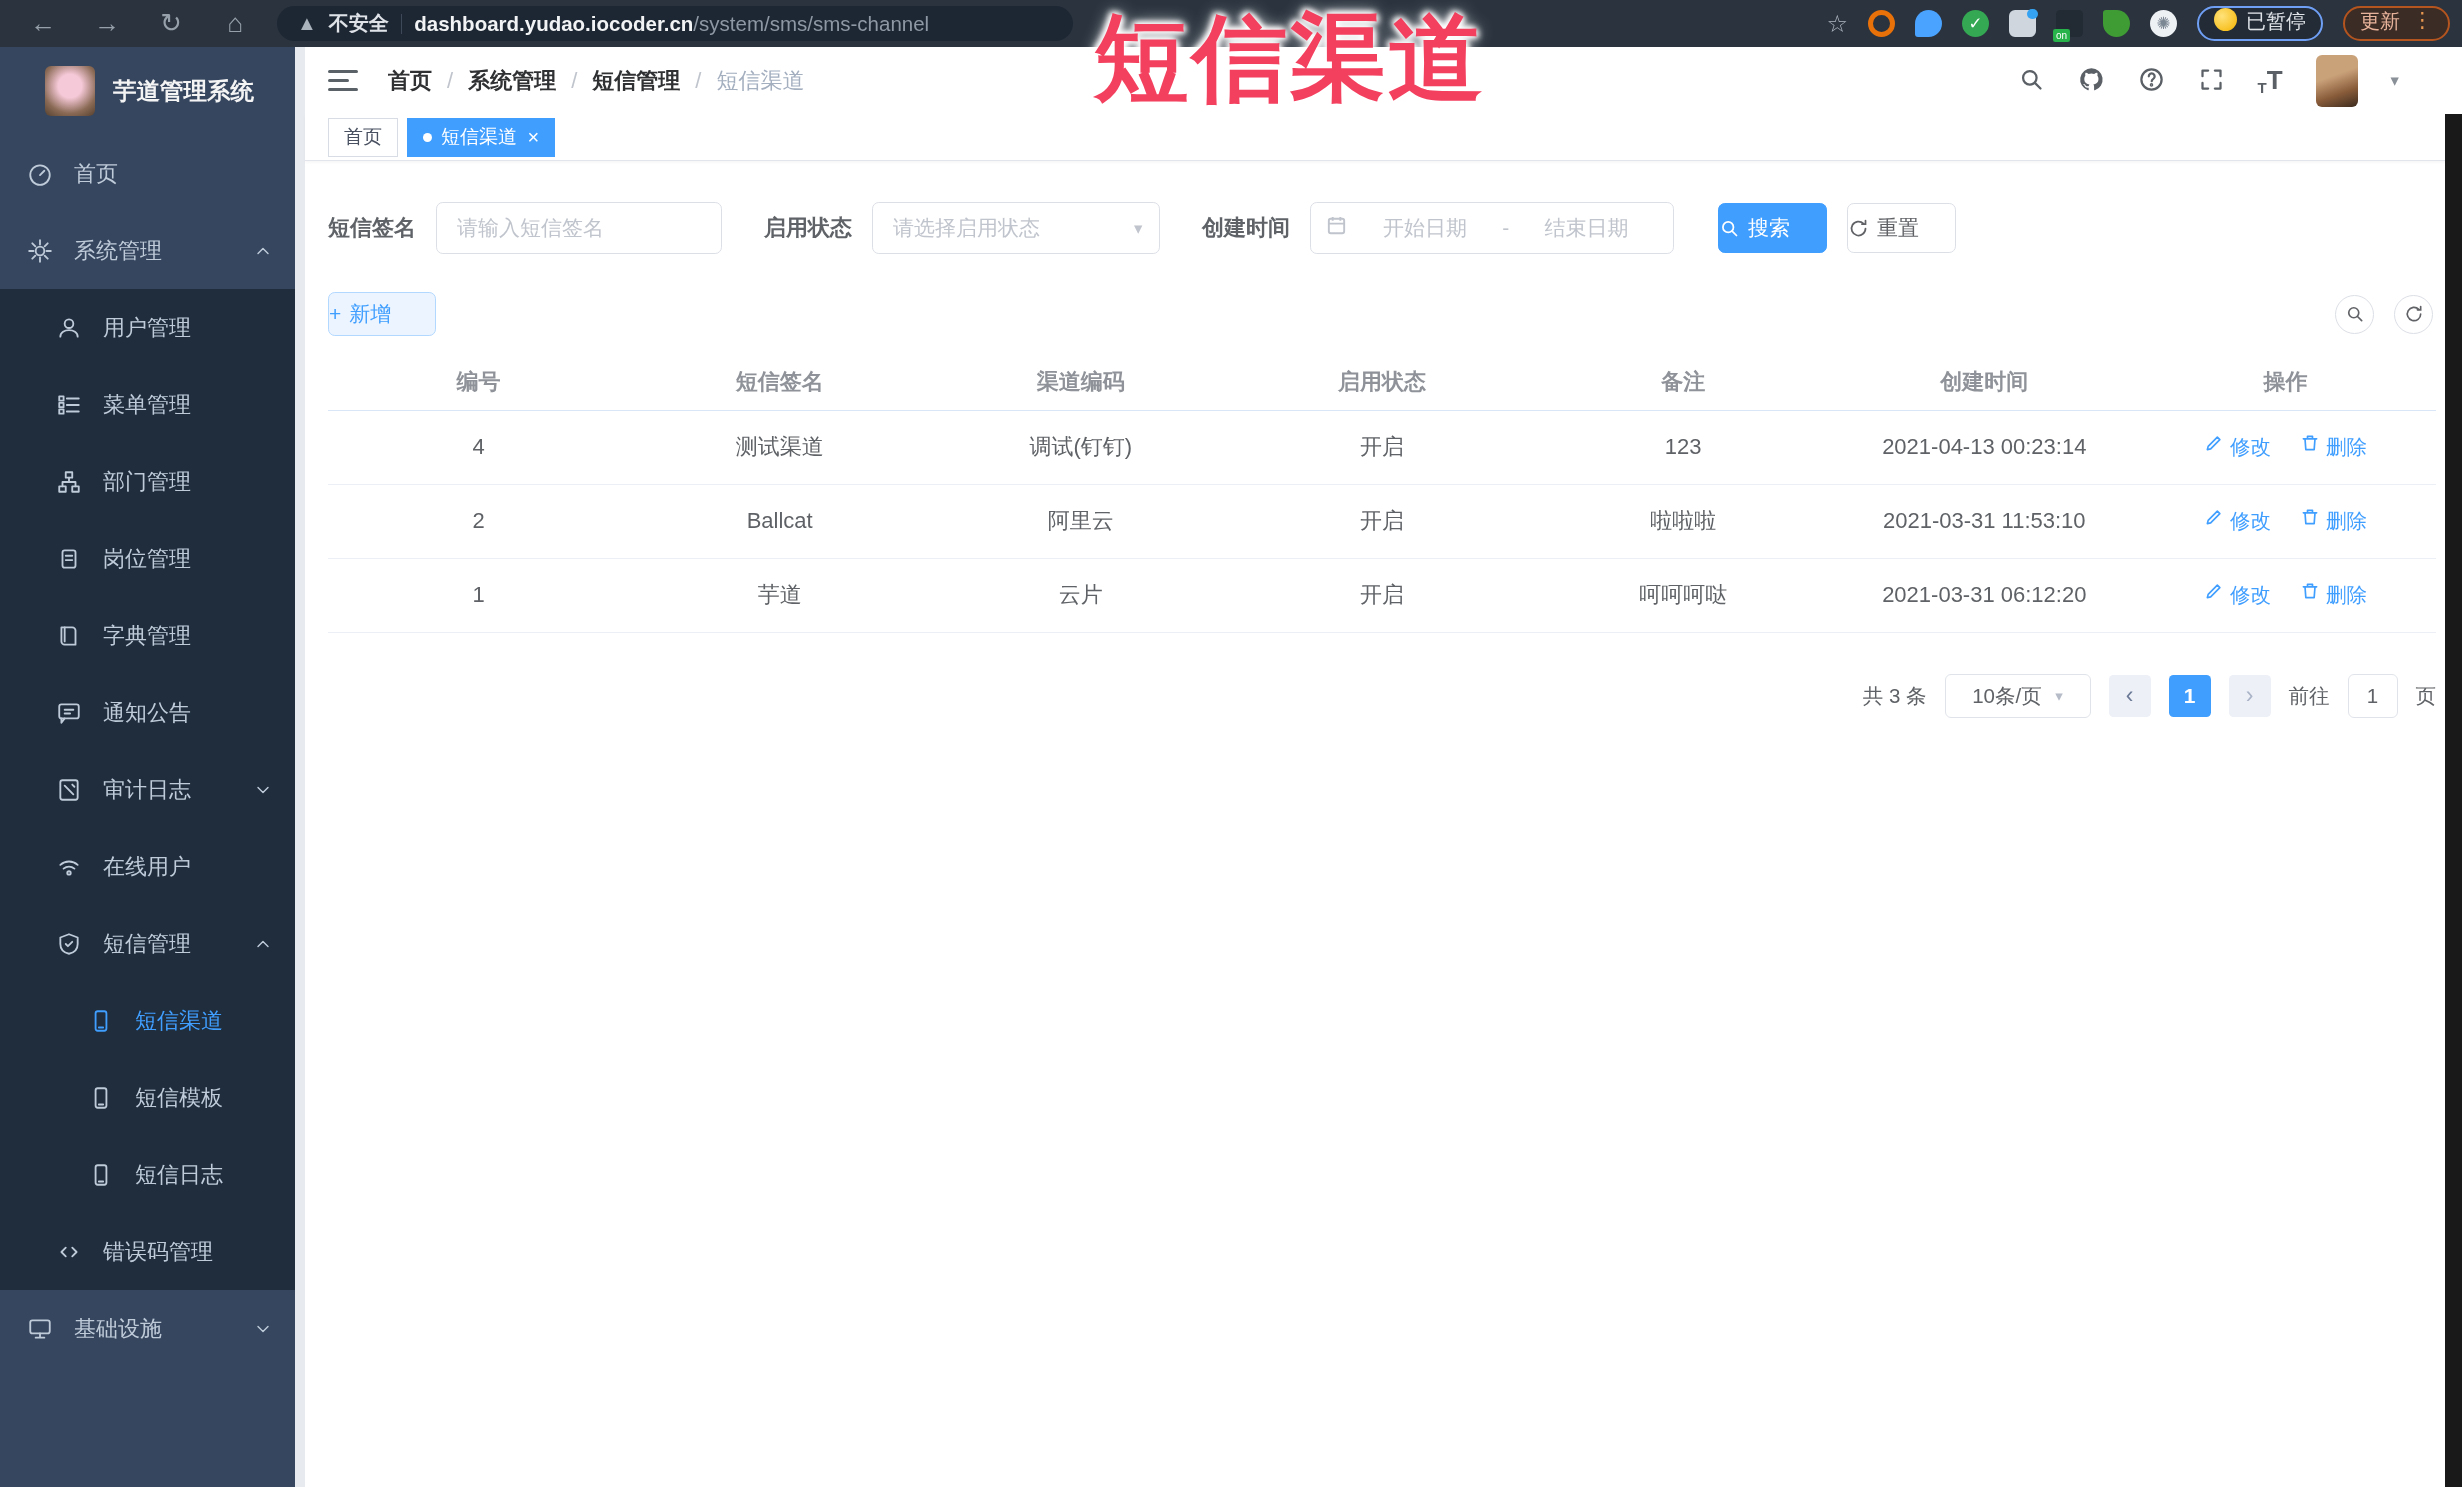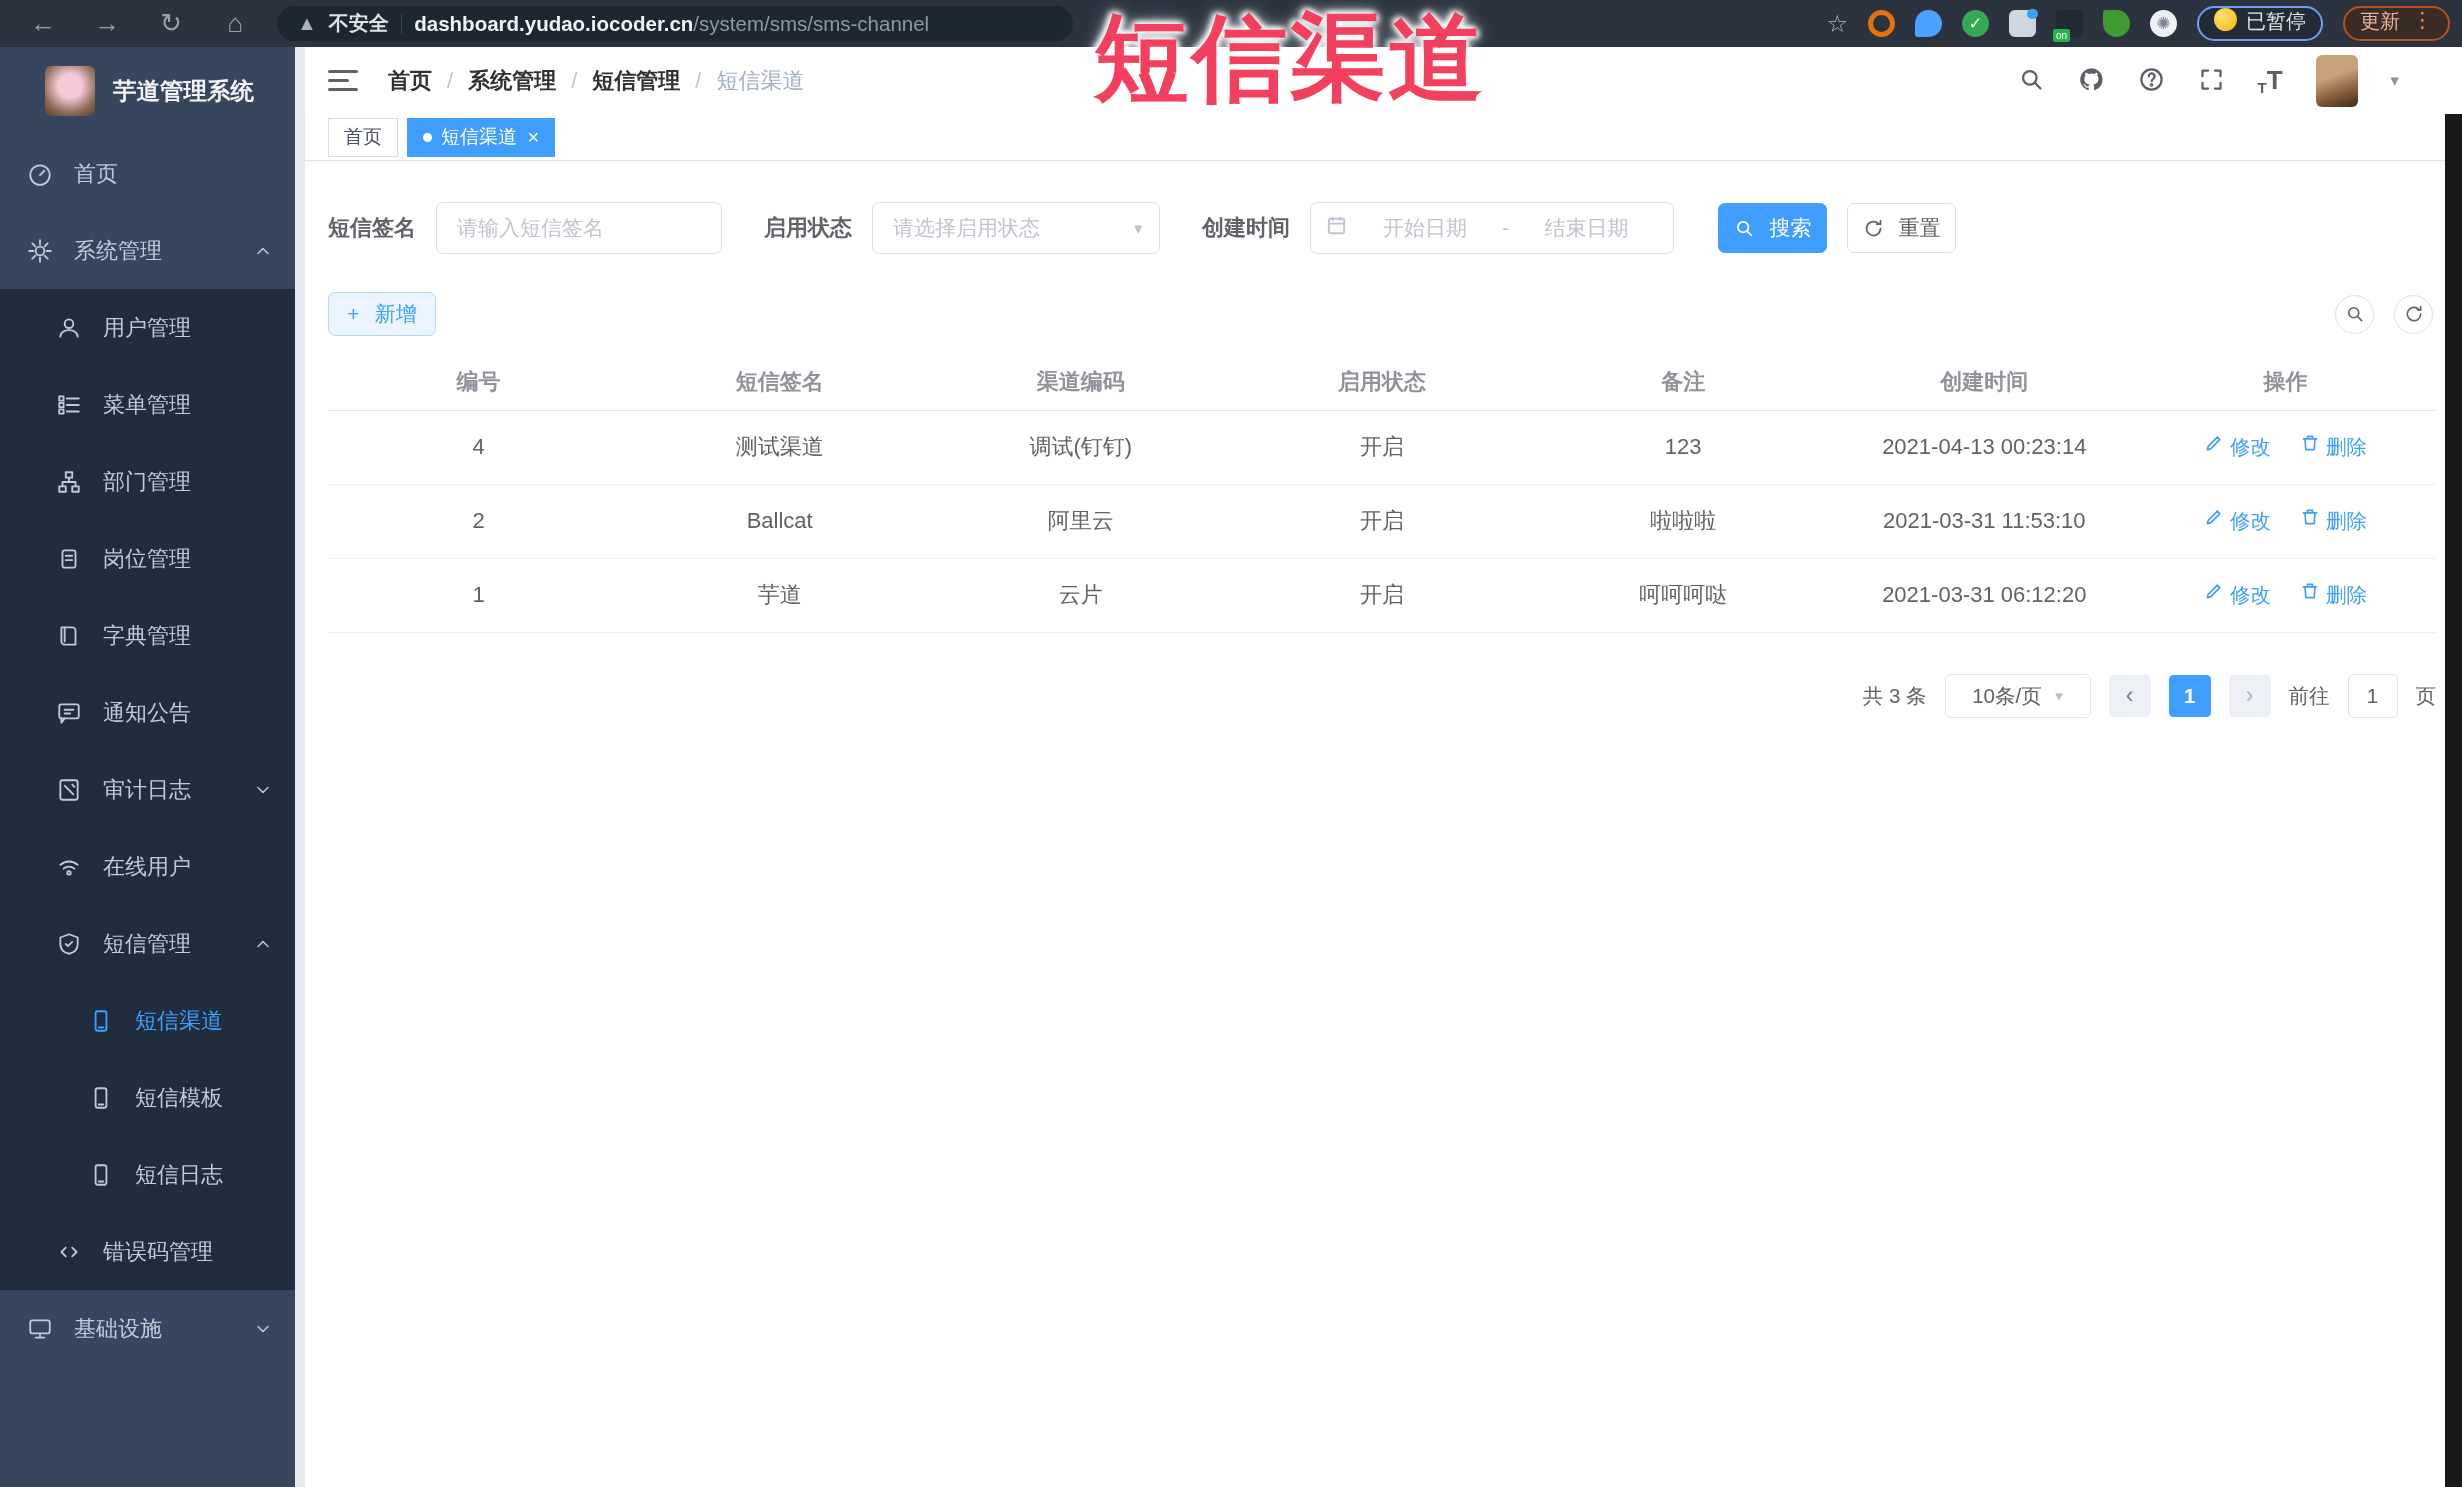--- a/index.html
+++ b/index.html
@@ -84,21 +84,21 @@
   
   .filters{display:flex;align-items:center;font-size:22px;color:#5f6368}
   .f-label{font-weight:bold;margin-right:20px;white-space:nowrap}
   .box{height:52px;border:1.5px solid #dcdfe6;border-radius:6.8px;background:#fff;display:flex;align-items:center;color:#c0c4cc;font-size:21px;cursor:text}
   .inp{width:286px;padding-left:20px;margin-right:42px}
   .sel{width:288px;padding:0 16.7px 0 20px;margin-right:42px;cursor:pointer;justify-content:space-between}
   .sel .dn{color:#c0c4cc;font-size:16.7px}
   .drange{width:364px;padding:0 13.6px;margin-right:44px;gap:4.5px}
   .drange svg{width:23px;height:23px;stroke:#c0c4cc;fill:none;stroke-width:2}
   .drange .dph{flex:1;text-align:center}
-  .btn{height:50px;border-radius:6.8px;display:inline-flex;align-items:center;justify-content:center;gap:15px;font-size:21px;cursor:pointer;white-space:nowrap}
+  .btn{height:50px;border-radius:6.8px;display:inline-flex;align-items:center;gap:8px;font-size:21px;cursor:pointer;white-space:nowrap}
   .btn svg{width:21px;height:21px;stroke:currentColor;fill:none;stroke-width:2;stroke-linecap:round}
   .btn-primary{width:109px;background:#409eff;color:#fff;border:1.5px solid #409eff}
   .btn-plain{width:109px;background:#fff;color:#606266;border:1.5px solid #dcdfe6;margin-left:20px}
 
   
   .toolbar{margin-top:38px;display:flex;align-items:center}
   .btn-add{width:108px;height:44px;background:#ecf5ff;border:1.5px solid #b3d8ff;color:#409eff}
   .tool-right{margin-left:auto;display:flex;gap:20px;margin-right:3px}
   .circle-btn{width:39px;height:39px;border-radius:50%;border:1.5px solid #dcdfe6;background:#fff;display:flex;align-items:center;justify-content:center;cursor:pointer}
   .circle-btn svg{width:20px;height:20px;stroke:#606266;fill:none;stroke-width:2;stroke-linecap:round}

